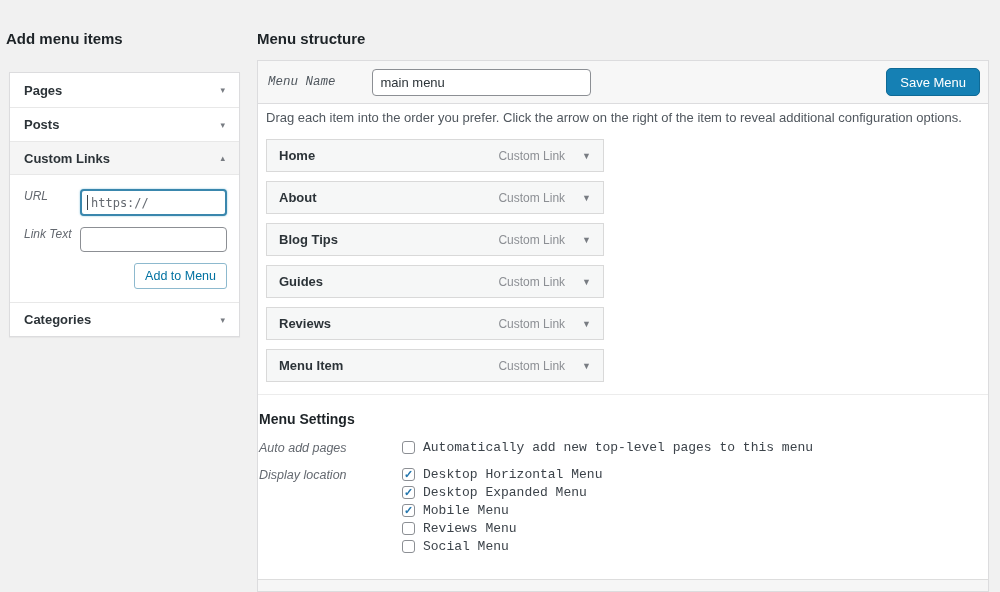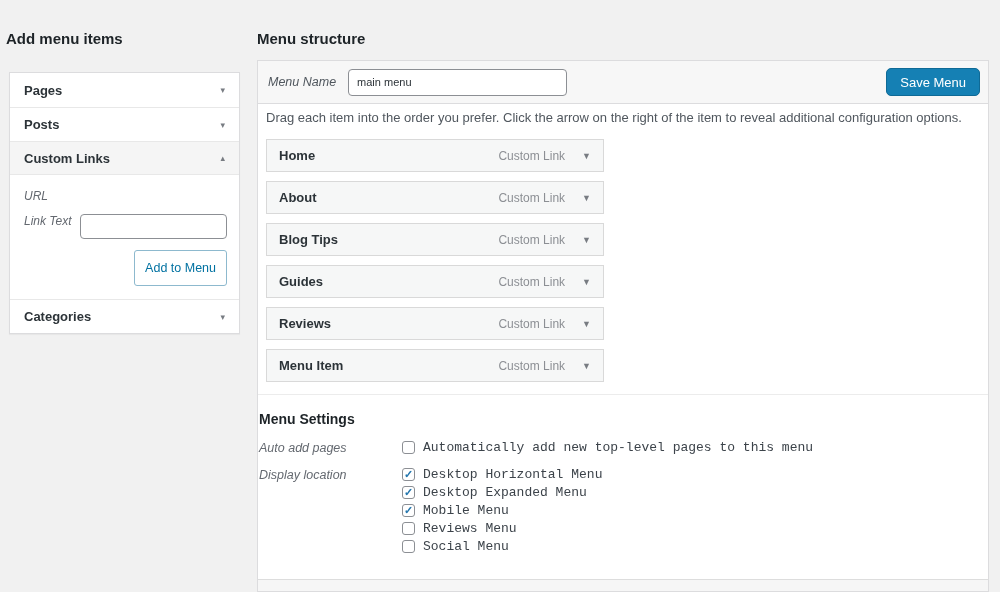--- a/index.html
+++ b/index.html
@@ -41,39 +41,39 @@
     font-family:"Liberation Sans", sans-serif; font-size:13px; color:#2c3338;
   }
   .url-input {
     border:2px solid #3a87ad; box-shadow:0 0 2px rgba(30,140,190,.55);
     font-family:"DejaVu Sans Mono", monospace; font-size:12px; color:#646970;
     padding-left:9px; height:27px;
   }
   .caret { position:absolute; left:7px; top:6px; width:1px; height:15px; background:#3c434a; }
   .add-btn-row { display:flex; justify-content:flex-end; margin-top:3px; }
   .btn-secondary {
-    height:36px; padding:0 10px; background:#fff;
+    height:26px; padding:0 10px; background:#fff;
     border:1px solid #8db9ce; border-radius:3px;
     color:#0071a1; font-family:"Liberation Sans", sans-serif; font-size:12.5px; cursor:pointer;
   }
 
   
   .main-panel {
     position:absolute; left:257px; top:60px; width:732px; height:532px;
     background:#fff; border:1px solid #dcdcde; overflow:hidden;
   }
   .name-bar {
     height:43px; background:#f7f7f7; border-bottom:1px solid #dcdcde;
     display:flex; align-items:center; padding:0 8px;
   }
-  .name-label { font-style:italic; font-size:12.5px; color:#50575e; margin:0 12px 0 2px; white-space:nowrap; }
+  .name-label { font-style:italic; font-size:12.5px; color:#50575e; margin:0 12px 0 2px; white-space:nowrap;font-family:Liberation Mono, monospace; }
   .name-input {
     width:219px; height:27px; background:#fff;
     border:1px solid #8c8f94; border-radius:4px; padding:0 8px;
-    font-family:"Liberation Sans", sans-serif; font-size:11px; color:#2c3338;
+    font-family:"Liberation Sans", sans-serif; font-size:13px; color:#2c3338;margin-left:24px;
   }
   .bar-spacer { flex:1; }
   .btn-primary {
     height:28px; padding:0 13px; background:#1580b4;
     border:1px solid #0f6a96; border-radius:5px;
     color:#fff; font-family:"Liberation Sans", sans-serif; font-size:13px; cursor:pointer;
   }
   .instruction { margin:6px 10px 14px 8px; font-size:13px; color:#50575e; }
 
   .items { margin-left:8px; width:338px; }
@@ -123,20 +123,24 @@
   </div>
 
   <div class="acc-row active">
     <span class="acc-label">Custom Links</span>
     <span class="acc-arrow">▴</span>
   </div>
 
   <div class="custom-body">
     <div class="field-row">
       <span class="field-label">URL</span>
+      <span class="input-wrap">
+        <input class="text-input url-input" value="https://" style="">
+        <span class="caret"></span>
+      </span>
     </div>
     <div class="field-row">
       <span class="field-label">Link Text</span>
       <span class="input-wrap">
         <input class="text-input" value="" style="">
       </span>
     </div>
     <div class="add-btn-row">
       <button class="btn-secondary">Add to Menu</button>
     </div>

